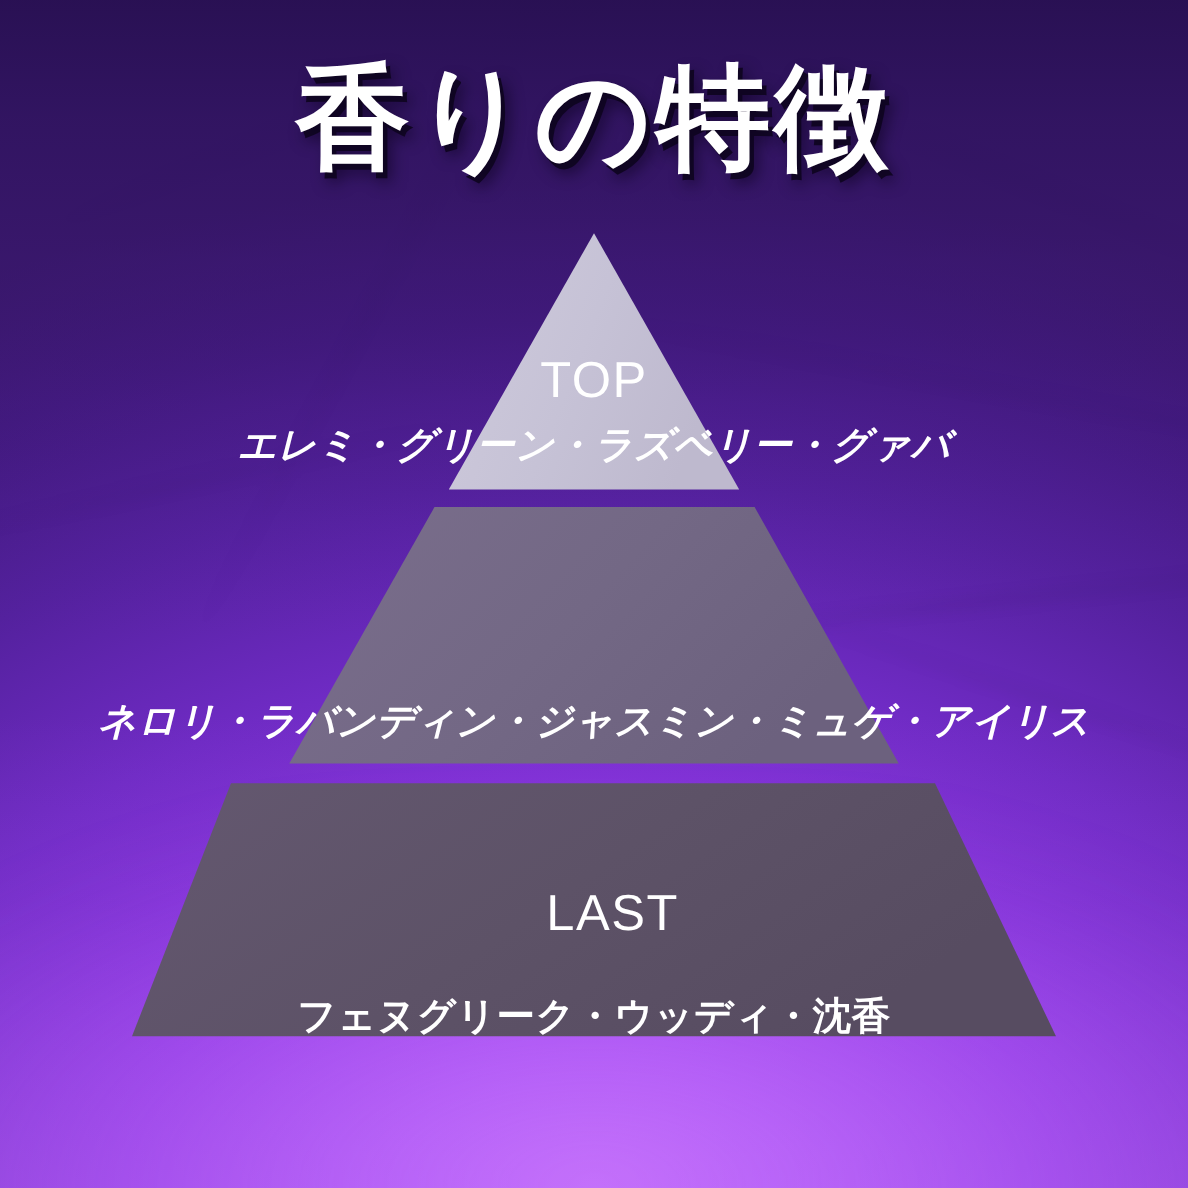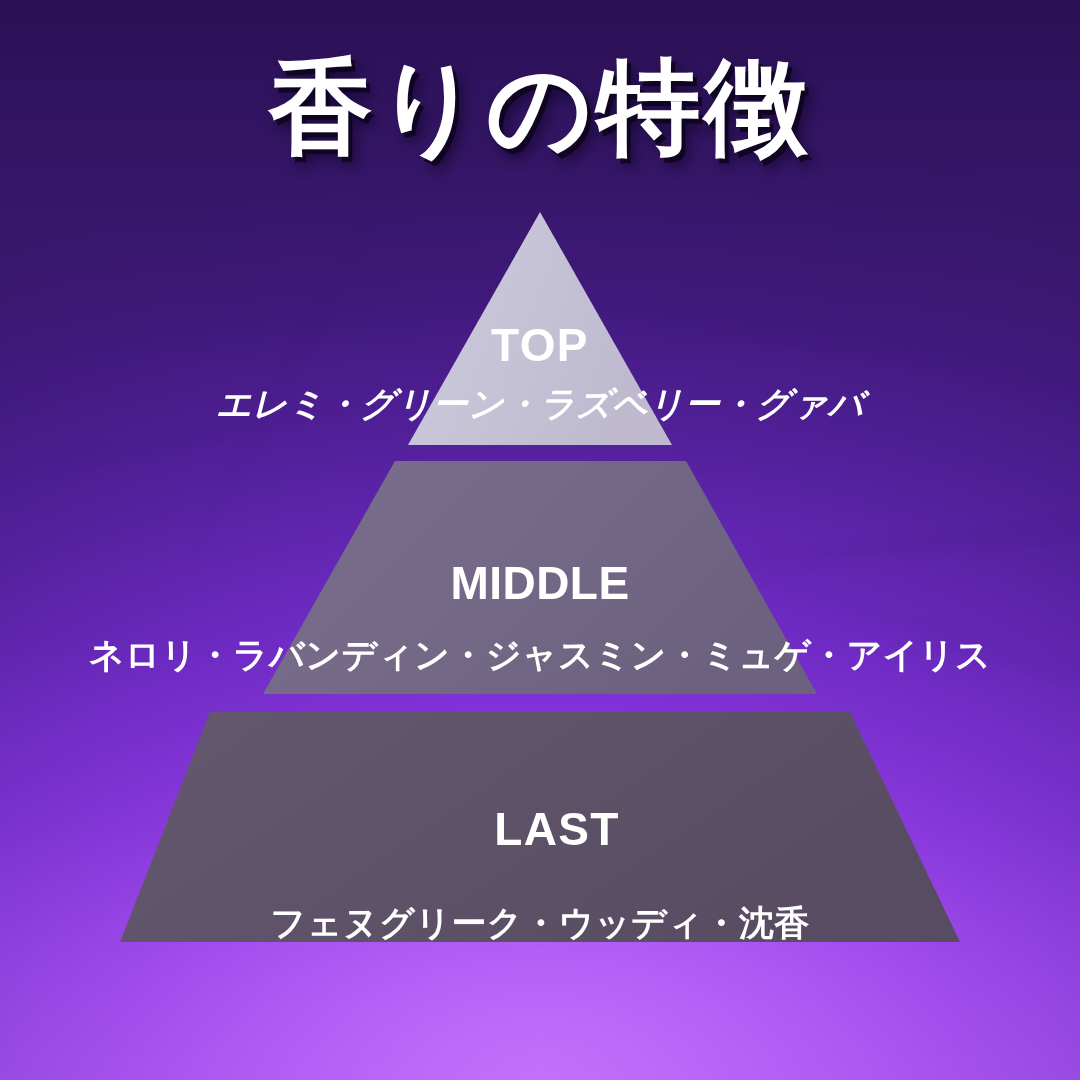--- a/index.html
+++ b/index.html
@@ -104,41 +104,41 @@
     height: 1080px;
   }
 
   
   .tier-label {
     position: absolute;
     left: 0;
     right: 0;
     text-align: center;
     color: #ffffff;
-    font-weight: 700;
+    font-weight: 400;
     white-space: nowrap;
     user-select: none;
   }
   .tier-notes {
     position: absolute;
     left: 0;
     right: 0;
     text-align: center;
     color: #ffffff;
     font-weight: 700;
     white-space: nowrap;
     user-select: none;
     letter-spacing: 0.012em;
   }
 
   .label-top    { top: 318px; font-size: 46px; letter-spacing: 0.03em; }
   .notes-top    { top: 381px; font-size: 35px; font-style: italic; }
 
   .label-middle { top: 556px; font-size: 46px; letter-spacing: 0.01em; }
-  .notes-middle { top: 632px; font-size: 35px; }
+  .notes-middle { top: 632px; font-size: 35px; font-style: italic; }
 
   .label-last   { top: 802px; font-size: 46px; letter-spacing: 0.03em; padding-left: 34px; }
   .notes-last   { top: 876px; font-size: 35px; margin-top: 24px; }
 </style>
 </head>
 <body>
 
 <div id="stage">
 
   <div class="bg-base"></div>
@@ -180,19 +180,18 @@
 
       <polygon points="540,212 672,445 408,445" fill="url(#gradTop)"></polygon>
       <polygon points="395,461 686,461 817,694 263,694" fill="url(#gradMiddle)"></polygon>
       <polygon points="210,712 850,712 960,942 120,942" fill="url(#gradLast)"></polygon>
     </svg>
   </div>
 
   <div class="tier-label label-top">TOP</div>
   <div class="tier-notes notes-top">エレミ・グリーン・ラズベリー・グァバ</div>
 
-  <div class="tier-label label-middle">MIDDLE</div>
   <div class="tier-notes notes-middle">ネロリ・ラバンディン・ジャスミン・ミュゲ・アイリス</div>
 
   <div class="tier-label label-last">LAST</div>
   <div class="tier-notes notes-last">フェヌグリーク・ウッディ・沈香</div>
 
 </div>
 
 </body></html>

